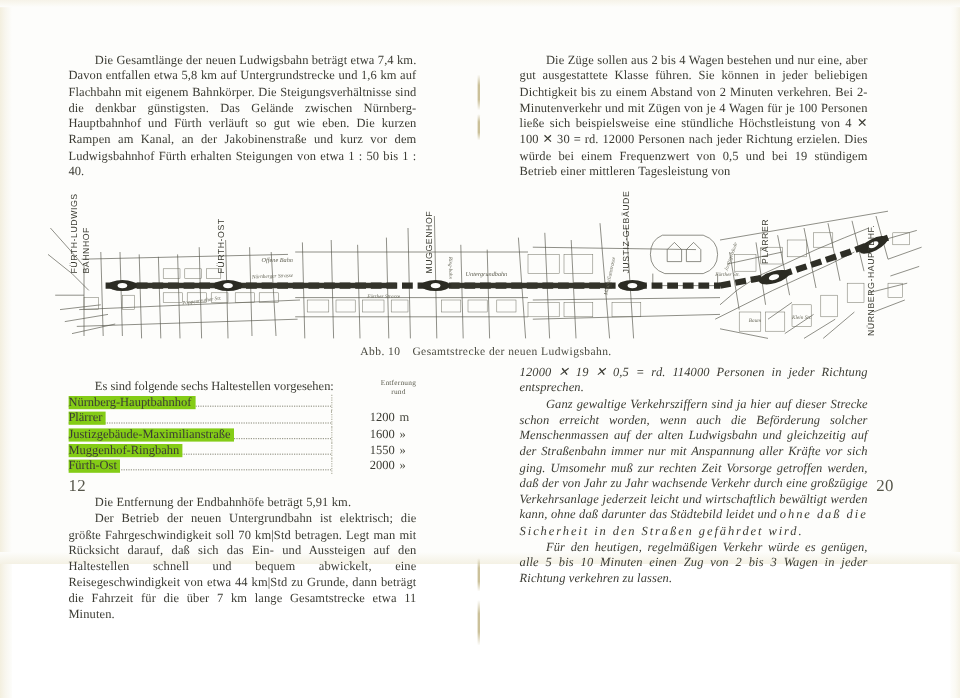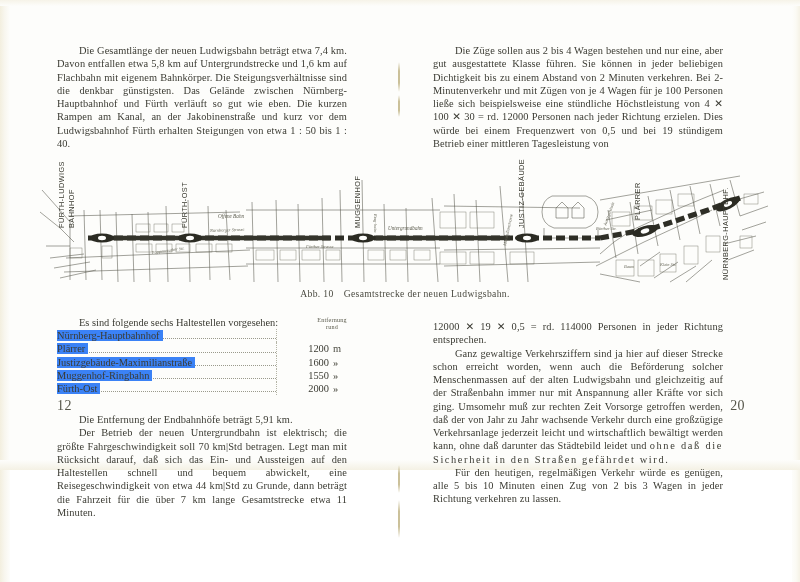--- a/index.html
+++ b/index.html
@@ -114,21 +114,21 @@
   }
   .stations td {
     padding: 0;
     vertical-align: bottom;
     white-space: nowrap;
   }
   td.st-name {
     position: relative;
     overflow: hidden;
   }
-  td.st-name .nm { background: #3b82f6; padding-right: 3px; position: relative; z-index: 2; }
+  td.st-name .nm { background: #84cc16; padding-right: 3px; position: relative; z-index: 2; }
   td.st-name .leader {
     position: absolute;
     left: 0; right: 0; bottom: 3px;
     border-bottom: 1px dotted #9a9a8c;
     z-index: 1;
   }
   td.st-dist {
     width: 46px;
     text-align: right;
     padding-left: 6px;
@@ -423,21 +423,21 @@
           </tr>
         </tbody>
     </table>
   </div>
 
   <div class="col left" style="top:413px;">
     <p class="body">Die Entfernung der Endbahnhöfe beträgt 5,91 km.</p>
     <p class="body">Der Betrieb der neuen Untergrundbahn ist elektrisch; die größte Fahrgeschwindigkeit soll 70 km|Std betragen. Legt man mit Rücksicht darauf, daß sich das Ein- und Aussteigen auf den Haltestellen schnell und bequem abwickelt, eine Reisegeschwindigkeit von etwa 44 km|Std zu Grunde, dann beträgt die Fahrzeit für die über 7 km lange Gesamtstrecke etwa 11 Minuten.</p>
   </div>
 
-  <div class="col right" style="top:320px;">
+  <div class="col right" style="top:304px;font-style:italic;">
     <p class="body noindent">12000 ✕ 19 ✕ 0,5 = rd. 114000 Personen in jeder Richtung entsprechen.</p>
     <p class="body"><span>Ganz gewaltige Verkehrsziffern sind ja hier auf dieser Strecke schon erreicht worden, wenn auch die Beförderung solcher Menschenmassen auf der alten Ludwigsbahn und gleichzeitig auf der Straßenbahn immer nur mit Anspannung aller Kräfte vor sich ging. Umsomehr muß zur rechten Zeit Vorsorge getroffen werden, daß der von Jahr zu Jahr wachsende Verkehr durch eine großzügige Verkehrsanlage jederzeit leicht und wirtschaftlich bewältigt werden kann, ohne daß darunter das Städtebild leidet und </span><span class="sperr">ohne daß die Sicherheit in den Straßen gefährdet wird.</span></p>
     <p class="body">Für den heutigen, regelmäßigen Verkehr würde es genügen, alle 5 bis 10 Minuten einen Zug von 2 bis 3 Wagen in jeder Richtung verkehren zu lassen.</p>
   </div>
 
   <div class="folio l">12</div>
   <div class="folio r">20</div>
 
 </div>
 

